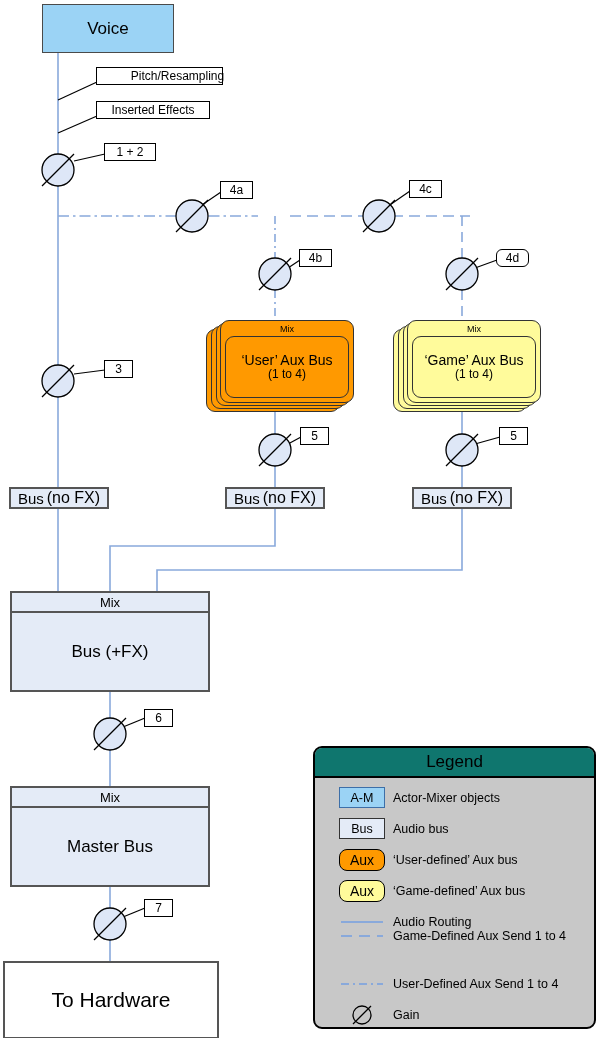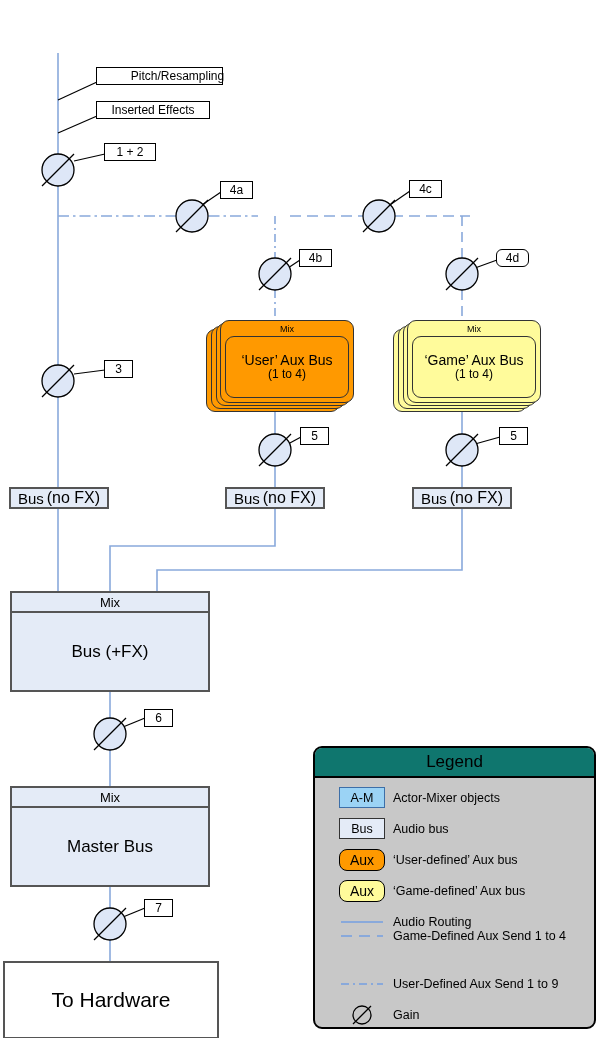--- a/index.html
+++ b/index.html
@@ -144,20 +144,23 @@
         <circle cx="110" cy="734" r="16" fill="#DEE7F7" stroke="#000" stroke-width="1.3"></circle>
         <line x1="94" y1="750" x2="126" y2="718" stroke="#000" stroke-width="1.3"></line>
       </g>
       <g>
         <circle cx="110" cy="924" r="16" fill="#DEE7F7" stroke="#000" stroke-width="1.3"></circle>
         <line x1="94" y1="940" x2="126" y2="908" stroke="#000" stroke-width="1.3"></line>
       </g>
     </g>
   </svg>
 
+  <div class="box voice-box" style="left:42px;top:4px;width:132px;height:49px;">
+    <span>Voice</span>
+  </div>
 
   <div class="tag" style="left:96px;top:67px;width:127px;padding-left:36px;">
     <span>Pitch/Resampling</span>
   </div>
   <div class="tag" style="left:96px;top:101px;width:114px;">
     <span>Inserted Effects</span>
   </div>
   <div class="tag" style="left:104px;top:143px;width:52px;">
     <span>1 + 2</span>
   </div>
@@ -291,21 +294,21 @@
         </div>
         <div class="lg-lab">Game-Defined Aux Send 1 to 4</div>
       </div>
 
       <div class="lg-row" style="top:190px;">
         <div class="lg-key">
           <svg width="50" height="12">
             <line x1="4" y1="6" x2="46" y2="6" stroke="#89A9DB" stroke-width="1.8" stroke-dasharray="8 4 2 4"></line>
           </svg>
         </div>
-        <div class="lg-lab">User-Defined Aux Send 1 to 9</div>
+        <div class="lg-lab">User-Defined Aux Send 1 to 4</div>
       </div>
 
       <div class="lg-row" style="top:221px;">
         <div class="lg-key">
           <svg width="30" height="26">
             <circle cx="15" cy="13" r="9" fill="none" stroke="#000" stroke-width="1.3"></circle>
             <line x1="6" y1="22" x2="24" y2="4" stroke="#000" stroke-width="1.3"></line>
           </svg>
         </div>
         <div class="lg-lab">Gain</div>

